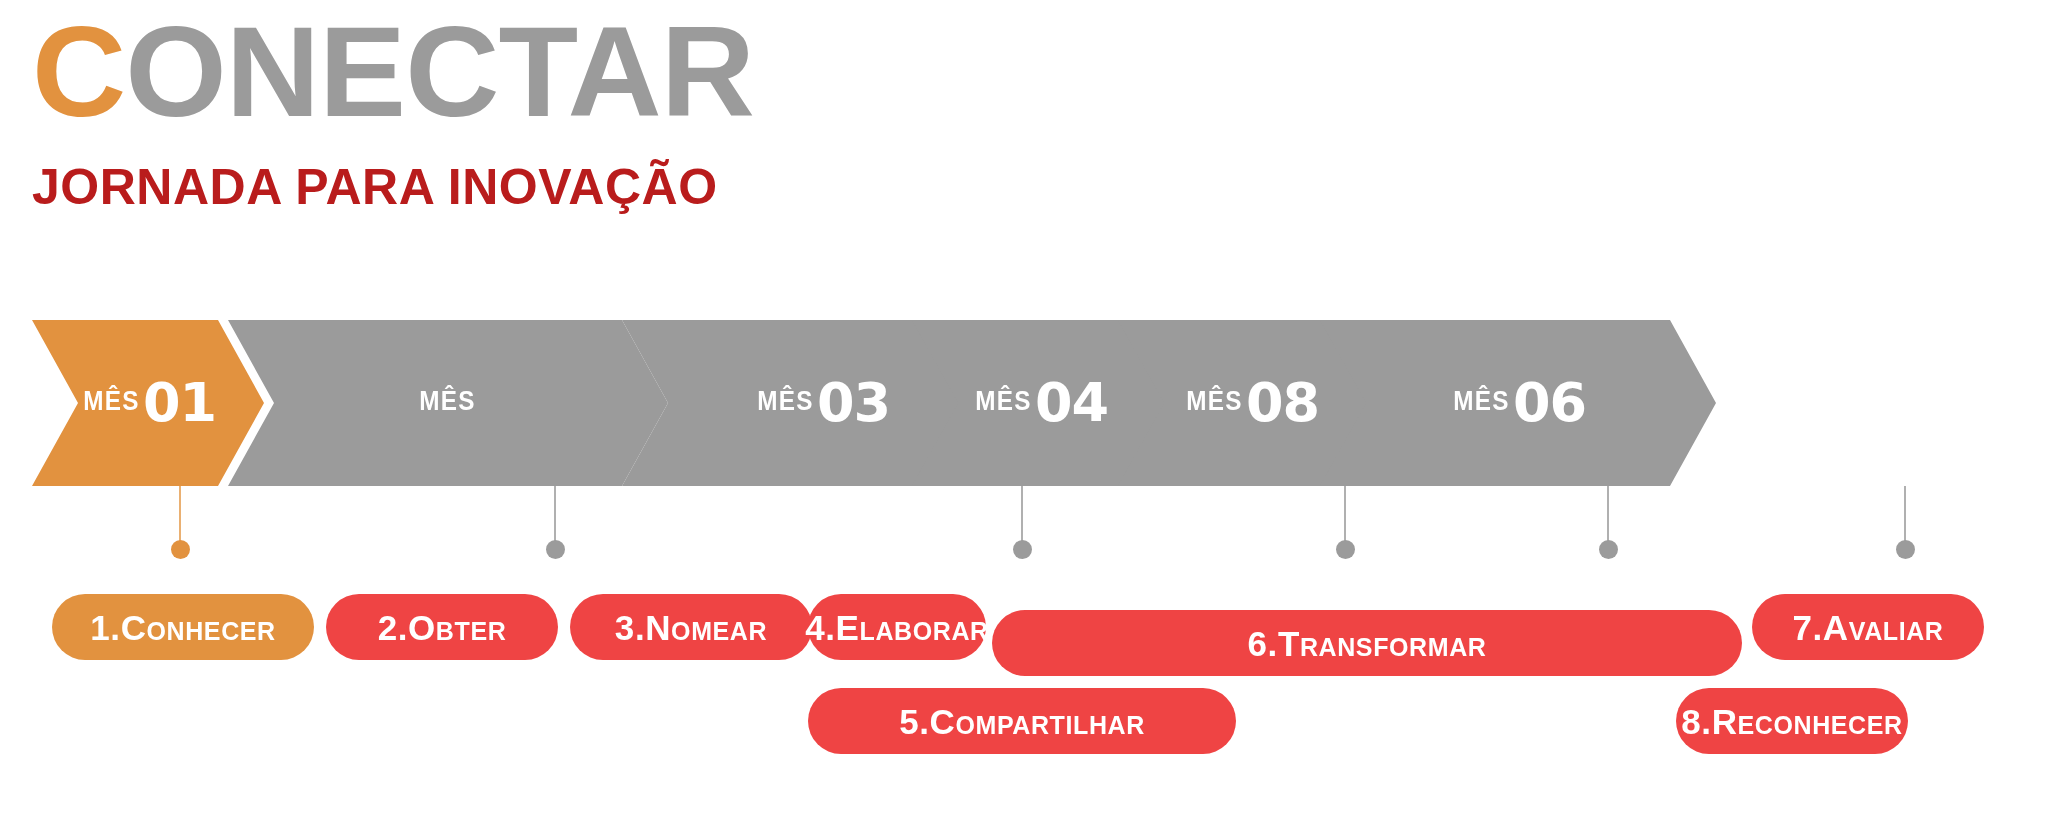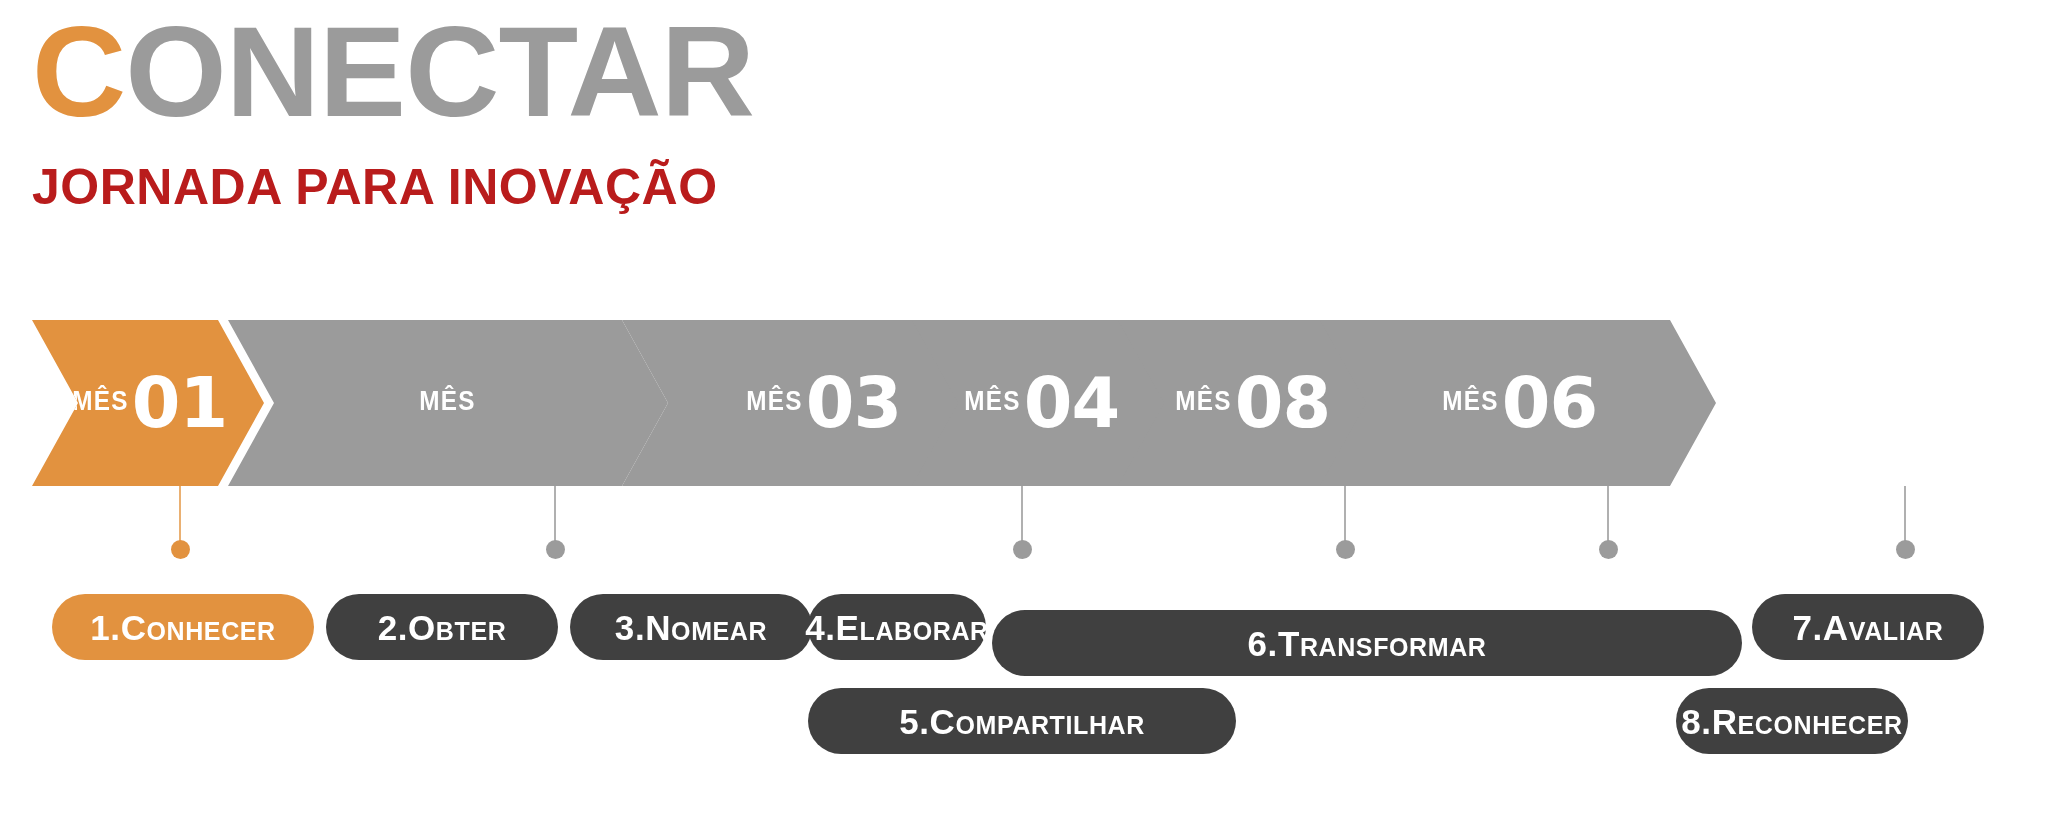--- a/index.html
+++ b/index.html
@@ -99,21 +99,21 @@
     font-weight: 700;
     letter-spacing: 1.5px;
     color: #ffffff;
     line-height: 1;
     transform: scaleX(0.9);
     margin-bottom: 4px;
   }
 
   .chevron-number {
     font-family: "DejaVu Sans", sans-serif;
-    font-size: 70px;
+    font-size: 54px;
     font-weight: 700;
     color: #ffffff;
     line-height: 1;
     letter-spacing: -1px;
   }
 
   
   .connector {
     position: absolute;
   }
@@ -141,21 +141,21 @@
   }
   .connector.is-accent .connector-dot {
     background: #e2923f;
   }
 
   
   .pill {
     position: absolute;
     height: 66px;
     border-radius: 33px;
-    background: #404040;
+    background: #ef4444;
     display: flex;
     align-items: center;
     justify-content: center;
   }
   .pill.is-accent {
     background: #e2923f;
   }
   .pill-label {
     font-family: "Liberation Sans", sans-serif;
     font-size: 35px;

